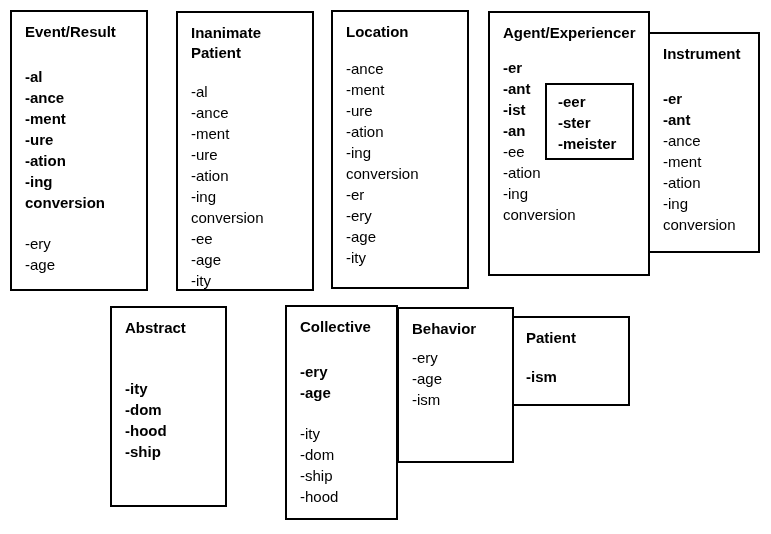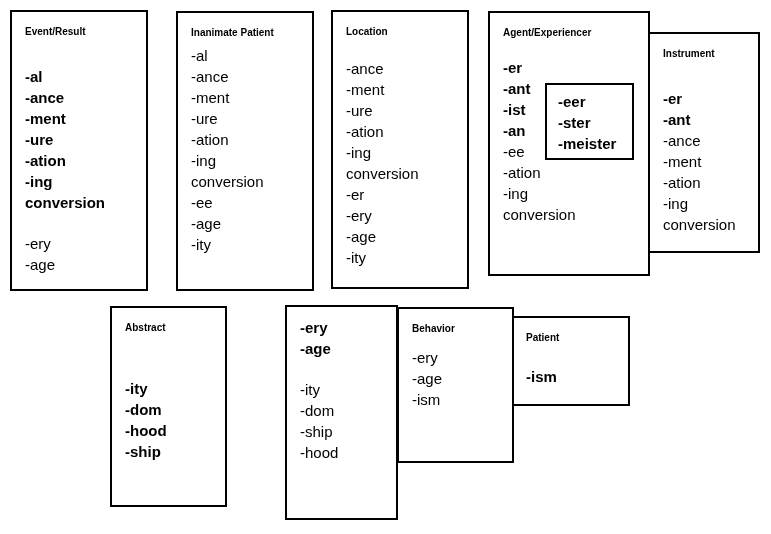--- a/index.html
+++ b/index.html
@@ -5,32 +5,32 @@
   html, body { margin:0; padding:0; background:#ffffff; }
   body { font-family:"Liberation Sans", sans-serif; color:#000; }
   .canvas { position:relative; width:771px; height:534px; background:#fff; overflow:hidden; }
   .box {
     position:absolute;
     border:2px solid #000;
     background:#fff;
     box-sizing:border-box;
     padding:10px 3px 0 13px;
   }
-  .title { font-weight:bold; font-size:10px; line-height:20px; color:#000; }
+  .title { font-weight:bold; font-size:15px; line-height:20px; color:#000; }
   .t-nowrap { white-space:nowrap; }
   .items { }
   .item { font-size:15px; line-height:21px; color:#000; white-space:nowrap; }
   .item.bold { font-weight:bold; }
   .item.gap { margin-top:20px; }
 
   
   #b-event      { left:10px;  top:10px;  width:138px; height:281px; z-index:2; }
   #b-event .title { margin-bottom:24px; }
   #b-inanimate  { left:176px; top:11px;  width:138px; height:280px; z-index:2; }
-  #b-inanimate .title { margin-bottom:2px; }
+  #b-inanimate .title { margin-bottom:18px; }
   #b-location   { left:331px; top:10px;  width:138px; height:279px; z-index:2; }
   #b-location .title { margin-bottom:16px; }
   #b-agent      { left:488px; top:11px;  width:162px; height:265px; z-index:3; }
   #b-agent .title { margin-bottom:14px; }
   #b-agent-inset{ left:55px;  top:70px;  width:89px;  height:77px;  z-index:4; padding:6px 4px 0 11px; }
   #b-instrument { left:648px; top:32px;  width:112px; height:221px; z-index:1; }
   #b-instrument .title { margin-bottom:24px; }
 
   
   #b-abstract   { left:110px; top:306px; width:117px; height:201px; z-index:2; }
@@ -132,20 +132,21 @@
     <div class="title">Abstract</div>
     <div class="items">
         <div class="item bold">-ity</div>
         <div class="item bold">-dom</div>
         <div class="item bold">-hood</div>
         <div class="item bold">-ship</div>
       </div>
   </div>
 
   <div class="box" id="b-collective">
+    <div class="title">Collective</div>
     <div class="items">
         <div class="item bold">-ery</div>
         <div class="item bold">-age</div>
         <div class="item gap">-ity</div>
         <div class="item">-dom</div>
         <div class="item">-ship</div>
         <div class="item">-hood</div>
       </div>
   </div>
 

